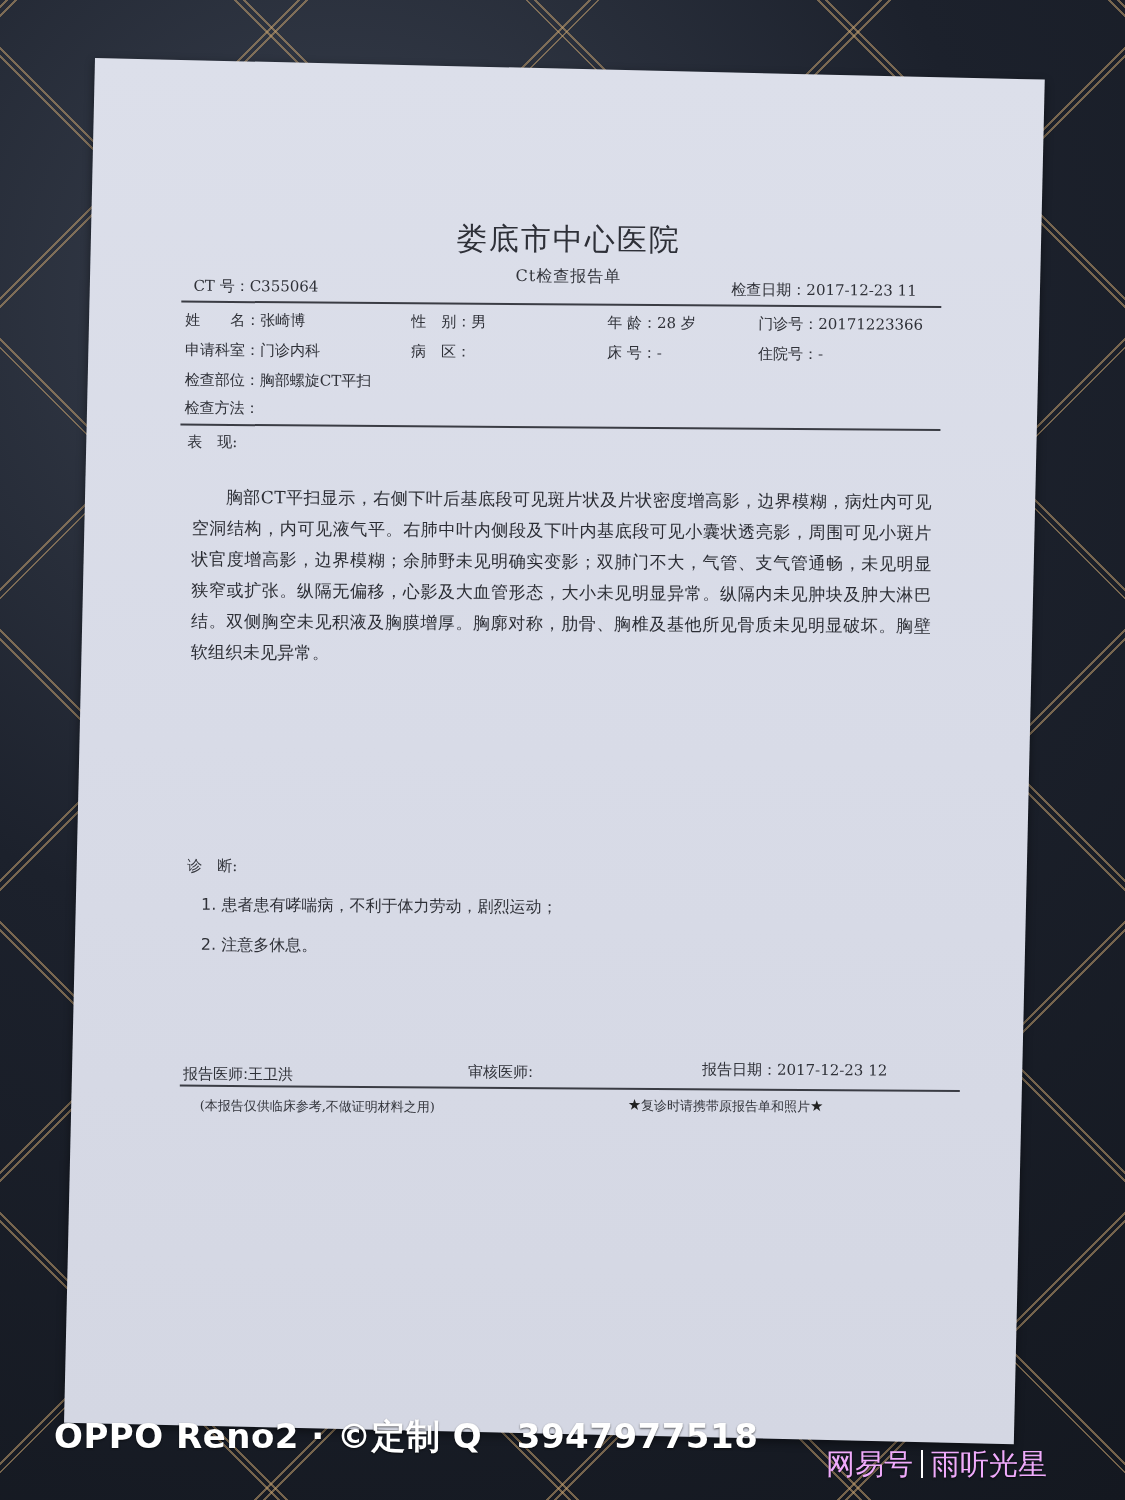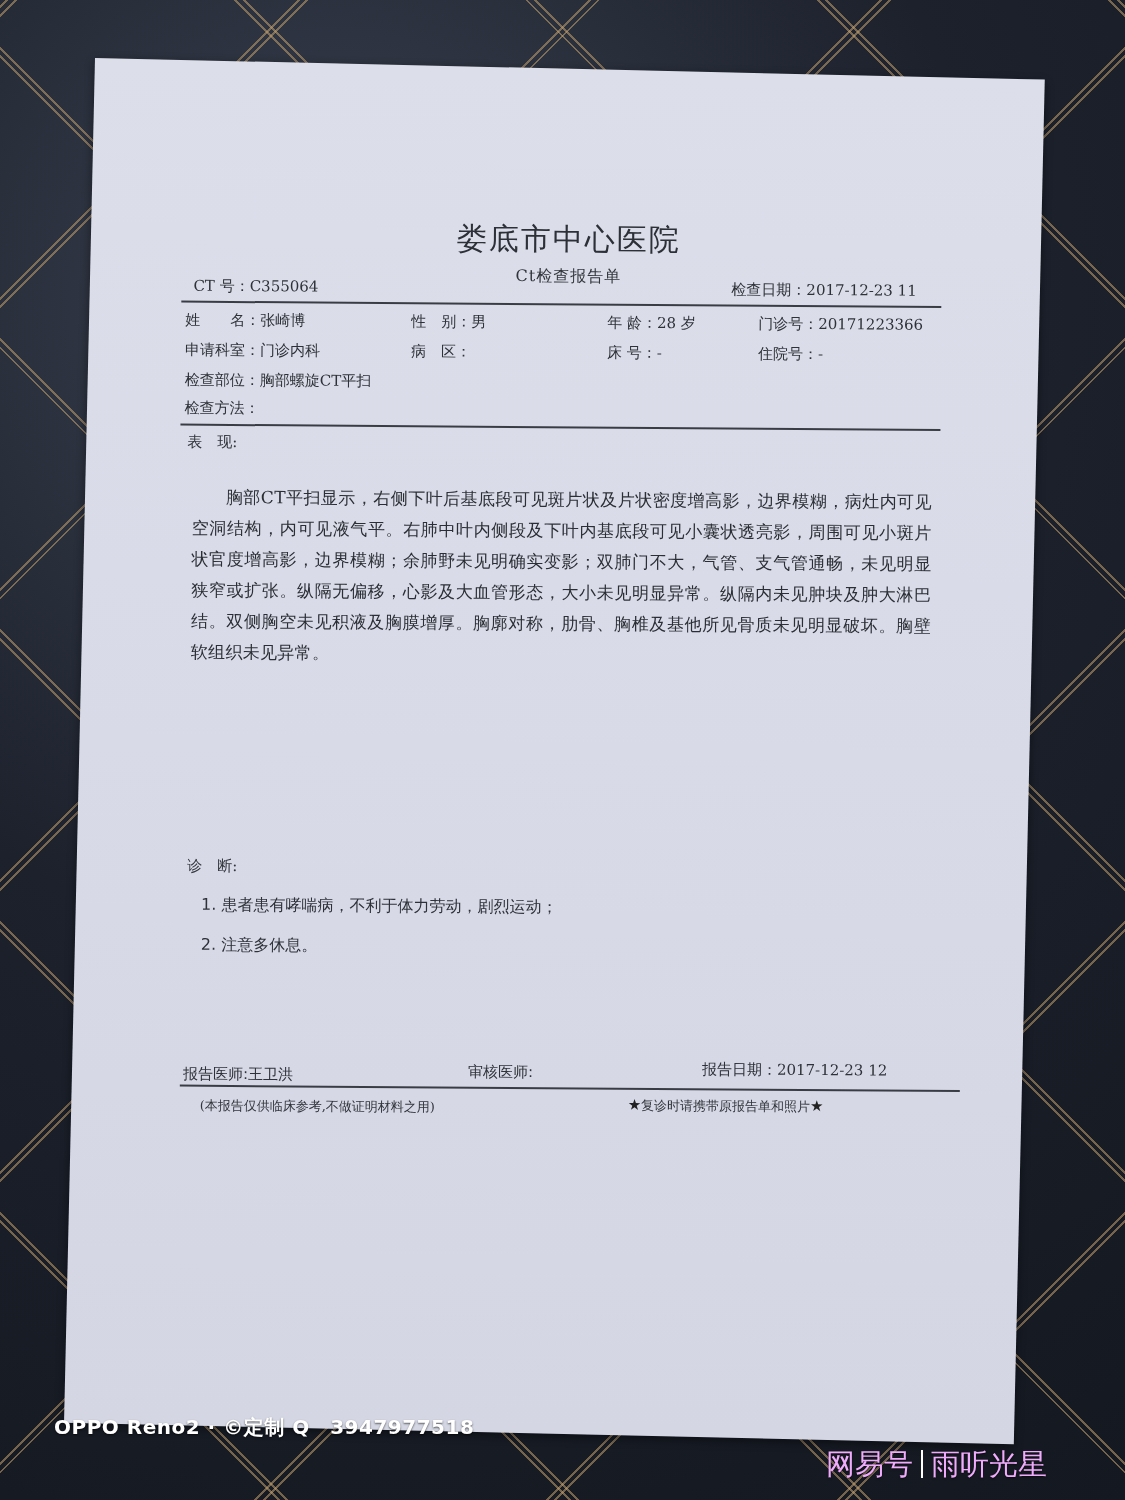--- a/index.html
+++ b/index.html
@@ -102,21 +102,21 @@
       font-size: 13px;
       color: #33353c;
     }
     .star { font-size: 15px; color: #222; }
     
     .watermark-left {
       position: absolute;
       left: 54px;
       top: 1414px;
       font-family: "DejaVu Sans", "Liberation Sans", sans-serif;
-      font-size: 20px;
+      font-size: 34px;
       font-weight: bold;
       color: #ffffff;
       letter-spacing: 0.5px;
       text-shadow: 0 1px 2px rgba(0,0,0,0.6);
       white-space: nowrap;
     }
     .watermark-right {
       position: absolute;
       left: 826px;
       top: 1445px;

